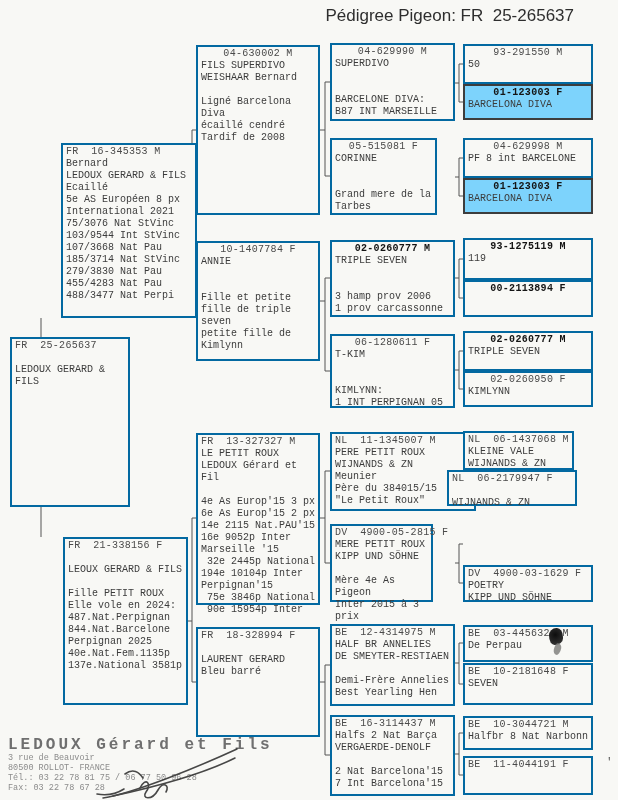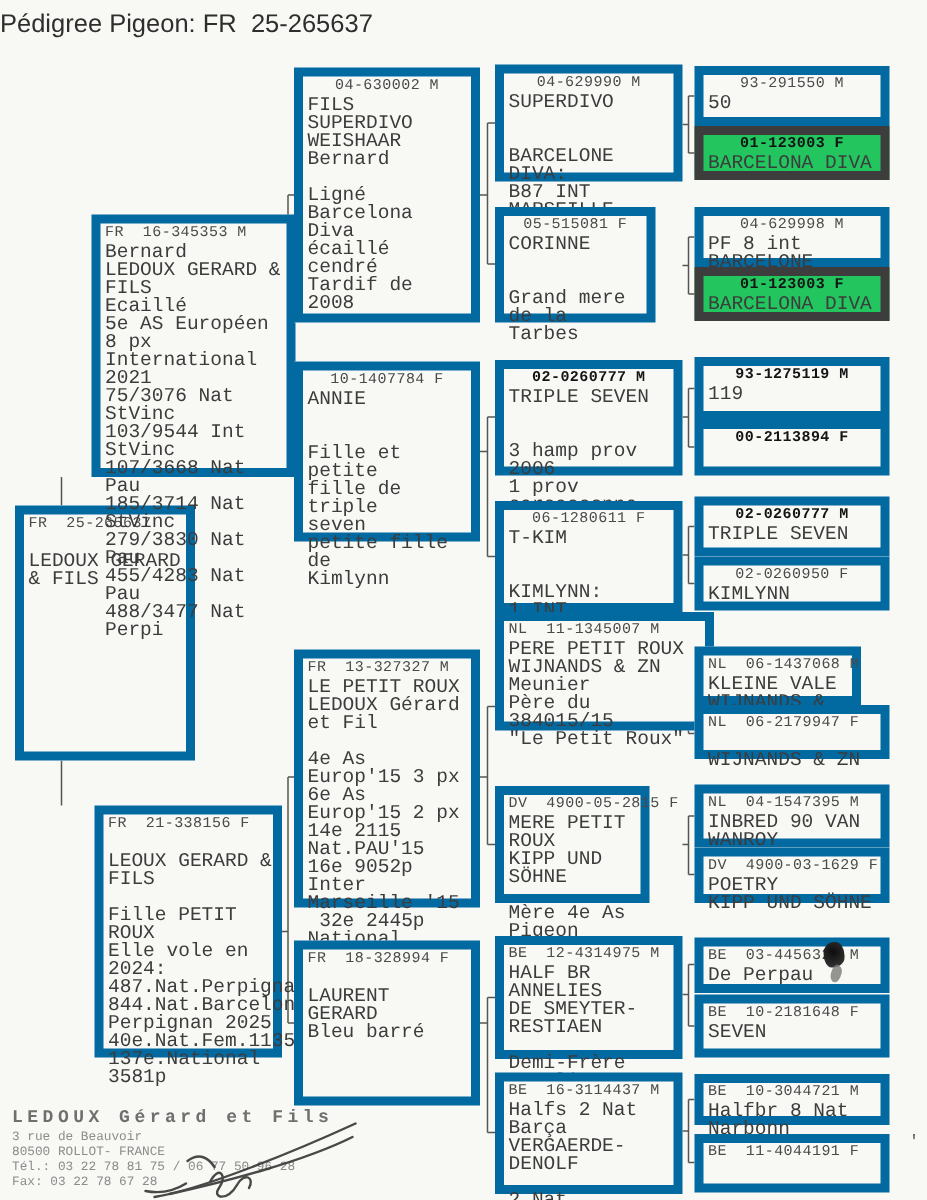--- a/index.html
+++ b/index.html
@@ -1,29 +1,29 @@
 <!DOCTYPE html>
 <html><head>
 <meta charset="utf-8">
 <style>
   html,body{margin:0;padding:0;background:#e9e9e6;}
   .page{position:relative;width:618px;height:800px;background:#f8f8f5;overflow:hidden;
         font-family:"Liberation Mono",monospace;color:#3c3c3c;}
-  .title{position:absolute;top:6px;left:0;width:574px;text-align:left;
+  .title{position:absolute;top:6px;left:0;width:574px;text-align:right;
          font-family:"Liberation Sans",sans-serif;font-size:17px;color:#2e2e2e;white-space:pre;}
-  .box{position:absolute;box-sizing:border-box;border:6px solid #0369a1;background:#f8f8f5;
+  .box{position:absolute;box-sizing:border-box;border:2px solid #0369a1;background:#f8f8f5;
        z-index:2;padding:1px 0 0 3px;}
   .box .hdr{font-size:10px;line-height:12px;color:#4a4a4a;white-space:pre;letter-spacing:.3px;}
   .hdr.ctr{text-align:center;padding-right:3px;}
   .hdr.b{font-weight:bold;color:#141414;}
-  .box .bd{font-size:13px;line-height:12px;color:#3c3c3c;white-space:pre-wrap;}
-  .shaded{background:#22c55e;border-color:#3d3d3d;}
+  .box .bd{font-size:10px;line-height:12px;color:#3c3c3c;white-space:pre-wrap;}
+  .shaded{background:#7dd3fc;border-color:#3d3d3d;}
   svg.conn{position:absolute;left:0;top:0;z-index:1;}
   .footer{position:absolute;left:8px;top:737px;z-index:3;}
-  .loftname{font-size:12px;font-weight:bold;letter-spacing:3px;color:#6f6f6f;line-height:16px;}
+  .loftname{font-size:16px;font-weight:bold;letter-spacing:3px;color:#6f6f6f;line-height:16px;}
   .addr{font-size:8.5px;line-height:10px;color:#8c8c8c;white-space:pre;}
   .scribble{position:absolute;left:95px;top:736px;z-index:4;}
   .blot{position:absolute;left:549px;top:628px;width:14px;height:17px;z-index:4;
         background:radial-gradient(circle at 45% 40%, #0d0d0d 0%, #2e2e2e 70%, #4a4a4a 100%);
         border-radius:55% 45% 60% 40% / 45% 55% 40% 60%;}
   .blot-tail{position:absolute;left:554px;top:643px;width:7px;height:12px;z-index:4;background:#7b7b78;
         border-radius:40% 60% 50% 50% / 60% 40% 60% 40%;transform:rotate(12deg);opacity:.8;}
   .artifact{position:absolute;left:606px;top:756px;font-size:11px;color:#555;z-index:4;}
 </style>
 </head>
@@ -155,21 +155,21 @@
 1 prov carcassonne</div>
   </div>
   <div class="box" style="left:330px;top:334px;width:125px;height:74px">
     <div class="hdr ctr">06-1280611 F</div>
     <div class="bd">T-KIM
 
 
 KIMLYNN:
 1 INT PERPIGNAN 05</div>
   </div>
-  <div class="box" style="left:330px;top:408px;width:146px;height:79px">
+  <div class="box" style="left:330px;top:432px;width:146px;height:79px">
     <div class="hdr">NL  11-1345007 M</div>
     <div class="bd">PERE PETIT ROUX
 WIJNANDS &amp; ZN
 Meunier
 Père du 384015/15
 "Le Petit Roux"</div>
   </div>
   <div class="box" style="left:330px;top:524px;width:103px;height:78px">
     <div class="hdr">DV  4900-05-2815 F</div>
     <div class="bd">MERE PETIT ROUX
@@ -225,29 +225,24 @@
   </div>
   <div class="box" style="left:463px;top:371px;width:130px;height:36px">
     <div class="hdr ctr">02-0260950 F</div>
     <div class="bd">KIMLYNN</div>
   </div>
   <div class="box" style="left:463px;top:431px;width:111px;height:39px">
     <div class="hdr">NL  06-1437068 M</div>
     <div class="bd">KLEINE VALE
 WIJNANDS &amp; ZN</div>
   </div>
-  <div class="box" style="left:463px;top:470px;width:130px;height:36px">
+  <div class="box" style="left:447px;top:470px;width:130px;height:36px">
     <div class="hdr">NL  06-2179947 F</div>
     <div class="bd">
 WIJNANDS &amp; ZN</div>
-  </div>
-  <div class="box" style="left:463px;top:523px;width:130px;height:42px">
-    <div class="hdr">NL  04-1547395 M</div>
-    <div class="bd">INBRED 90 VAN WANROY
-BEN HENDRIKS</div>
   </div>
   <div class="box" style="left:463px;top:565px;width:130px;height:37px">
     <div class="hdr">DV  4900-03-1629 F</div>
     <div class="bd">POETRY
 KIPP UND SÖHNE</div>
   </div>
   <div class="box" style="left:463px;top:625px;width:130px;height:37px">
     <div class="hdr">BE  03-4456324 M</div>
     <div class="bd">De Perpau</div>
   </div>

